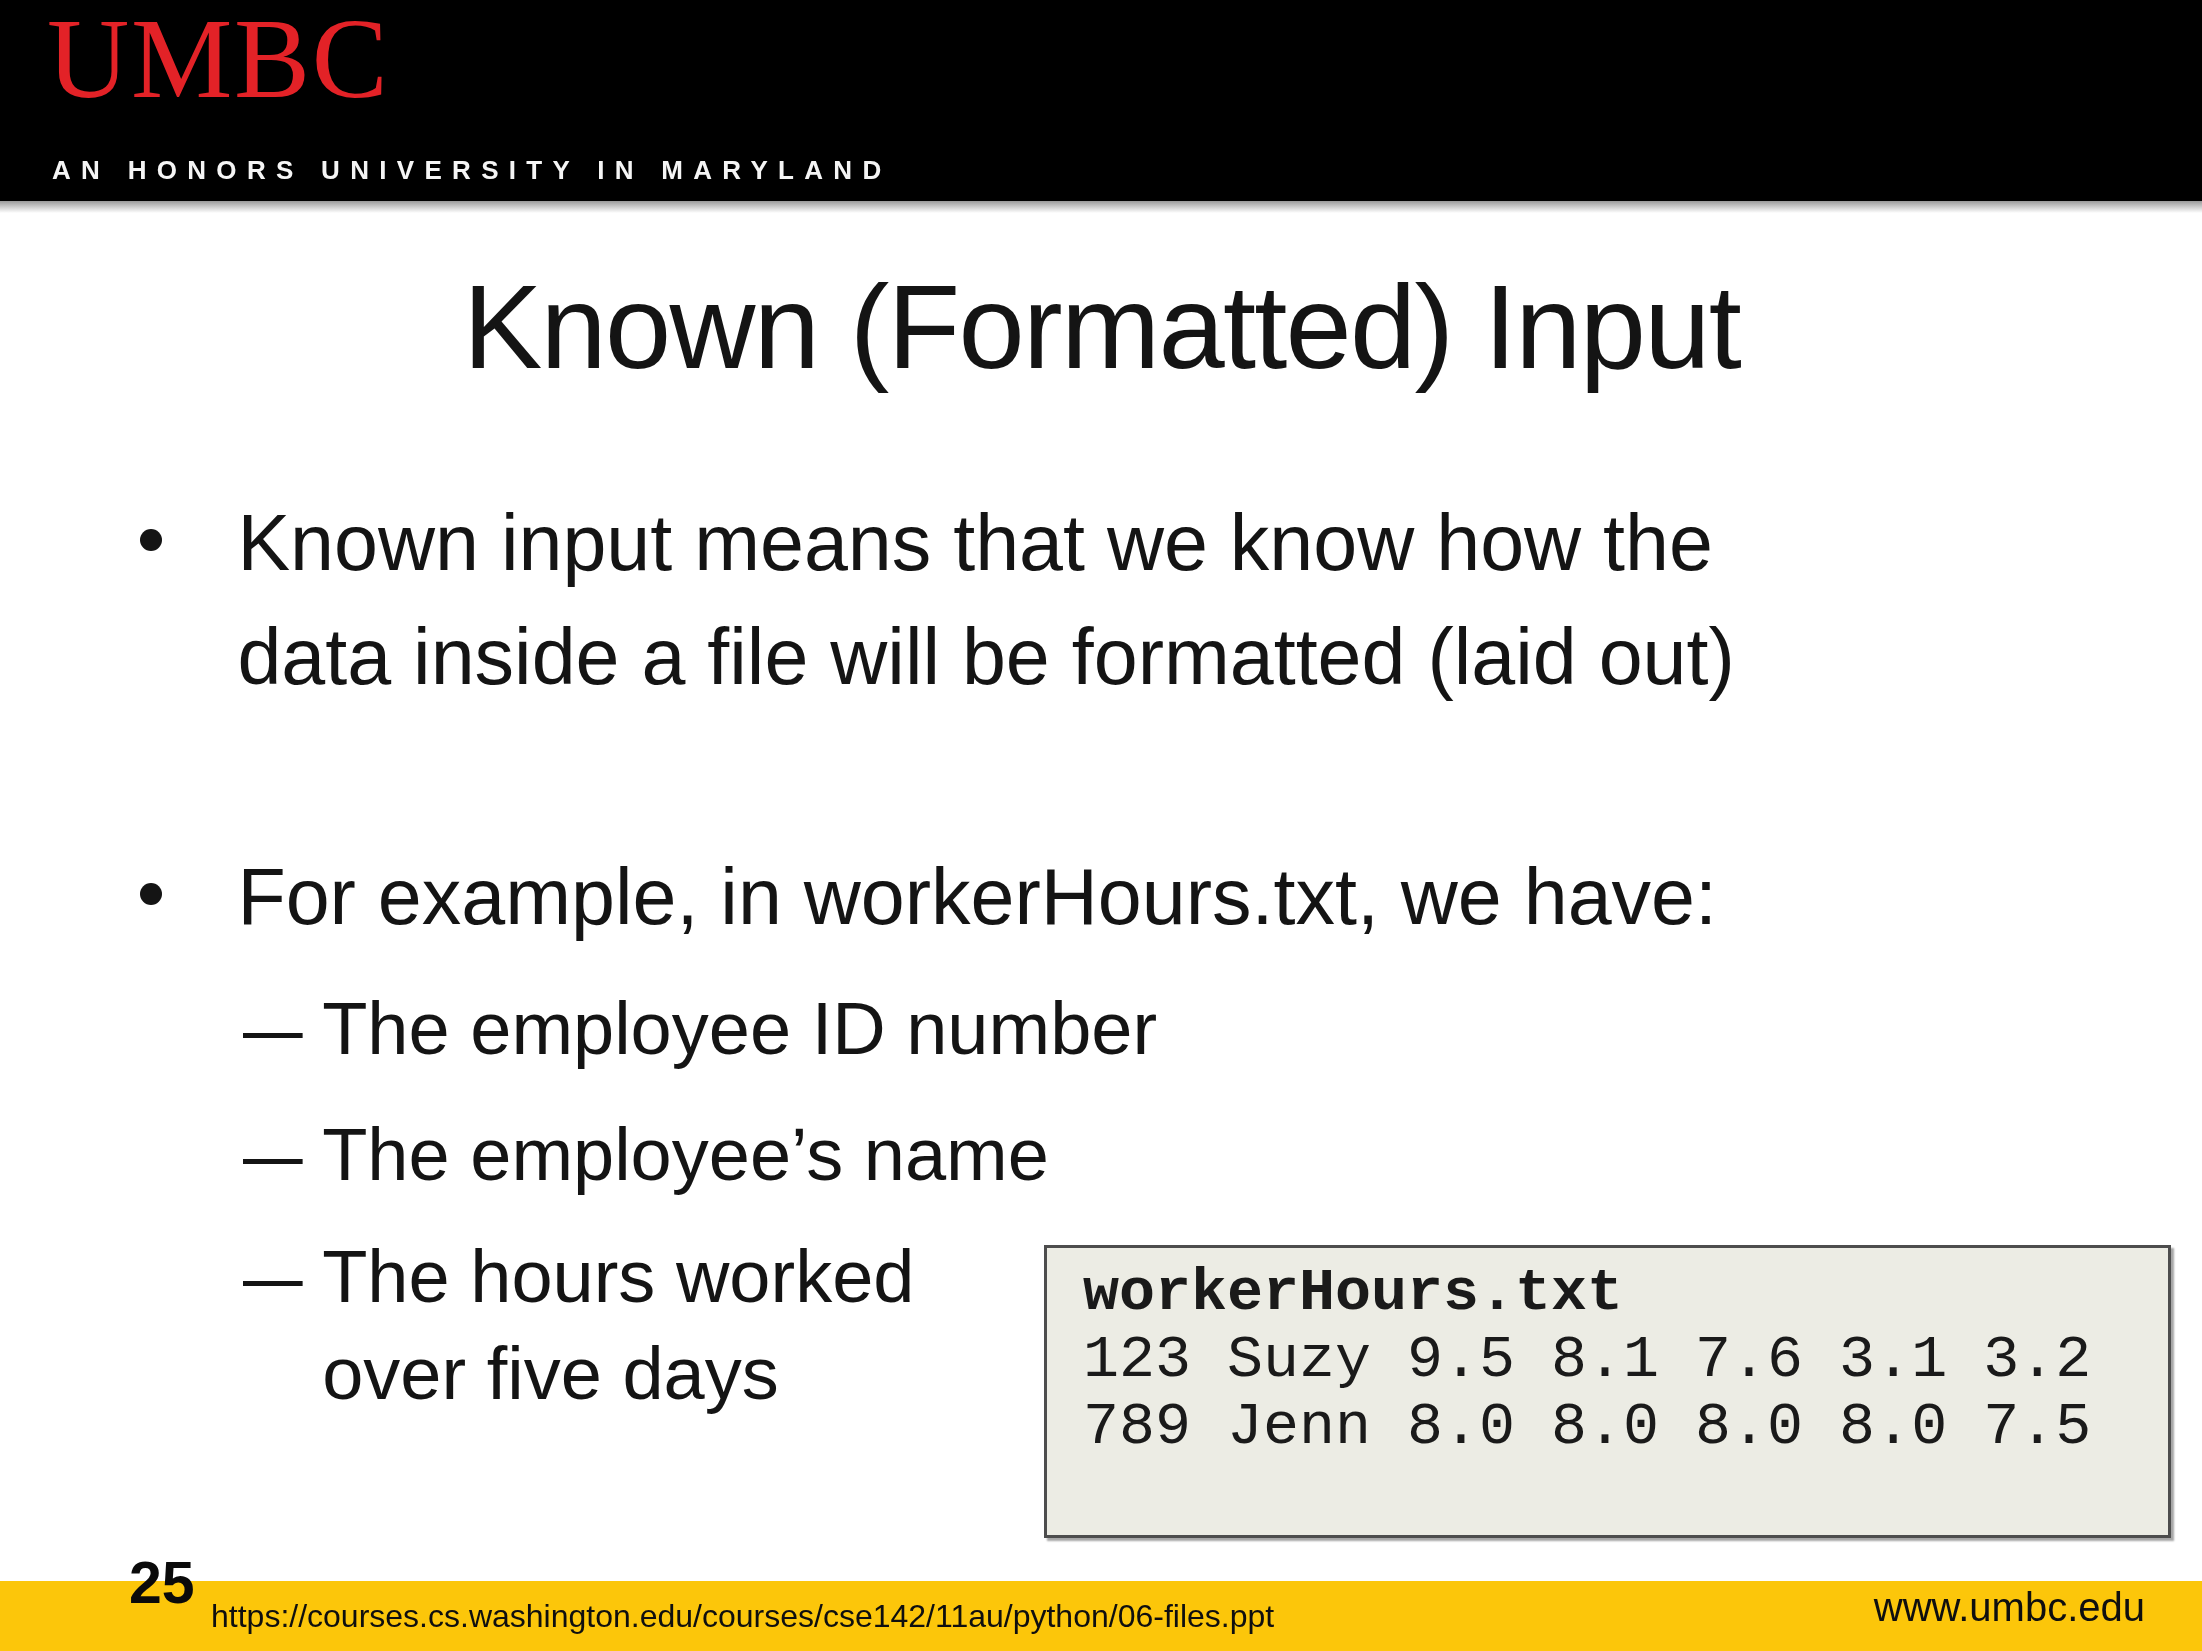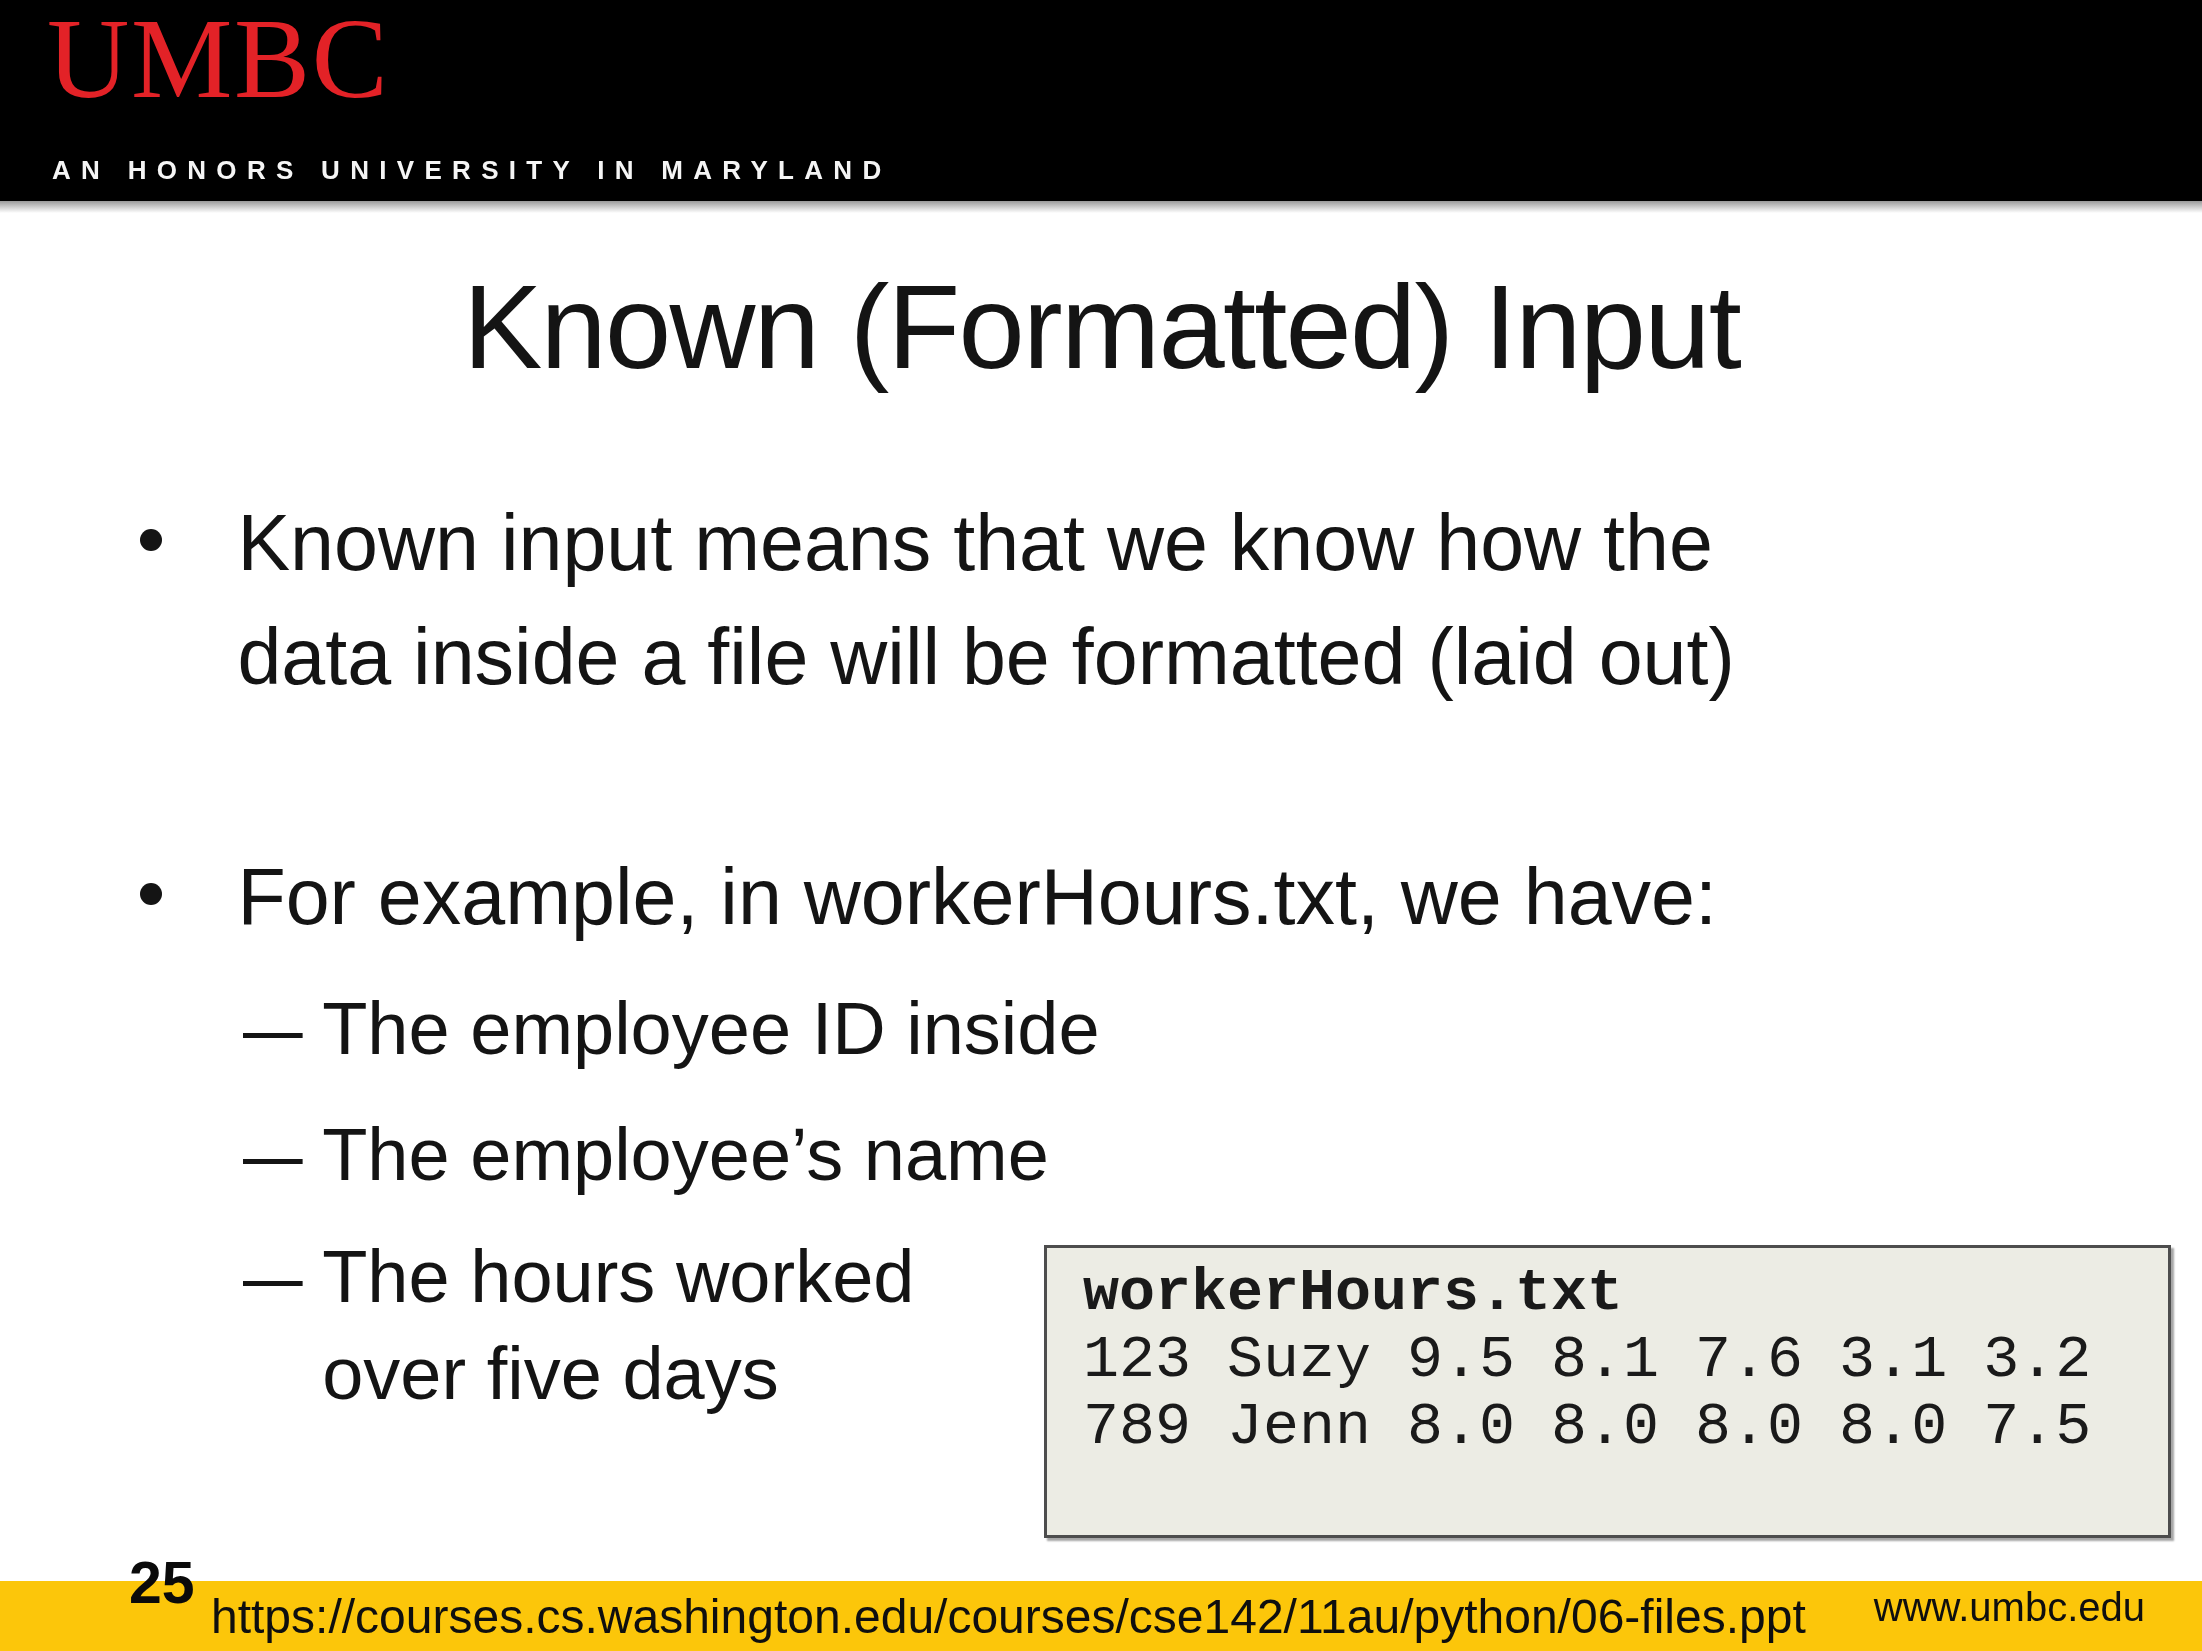--- a/index.html
+++ b/index.html
@@ -104,21 +104,21 @@
     background:#fcc60a;
   }
   #page-number{
     position:absolute;left:129px;top:1549px;
     font-size:59px;font-weight:bold;color:#0a0a0a;
     z-index:3;
   }
   #footer-url{
     position:absolute;left:211px;top:1581px;height:71px;
     display:flex;align-items:center;
-    font-size:48px;color:#0f0f0f;
+    font-size:32px;color:#0f0f0f;
     z-index:2;
   }
   #footer-site{
     position:absolute;right:58px;top:1581px;height:52px;
     display:flex;align-items:center;
     font-size:40px;color:#0f0f0f;
     z-index:2;
     margin-left:12px;
   }
 </style>
@@ -141,21 +141,21 @@
 data inside a file will be formatted (laid out)</span>
   </div>
 
   <div id="bullet-2" class="bullet">
     <span class="dot"></span>
     <span class="btext">For example, in workerHours.txt, we have:</span>
   </div>
 
   <div id="sub-1" class="subbullet">
     <span class="dash">–</span>
-    <span class="btext">The employee ID inside</span>
+    <span class="btext">The employee ID number</span>
   </div>
   <div id="sub-2" class="subbullet">
     <span class="dash">–</span>
     <span class="btext">The employee’s name</span>
   </div>
   <div id="sub-3" class="subbullet">
     <span class="dash">–</span>
     <span class="btext">The hours worked
 over five days</span>
   </div>

